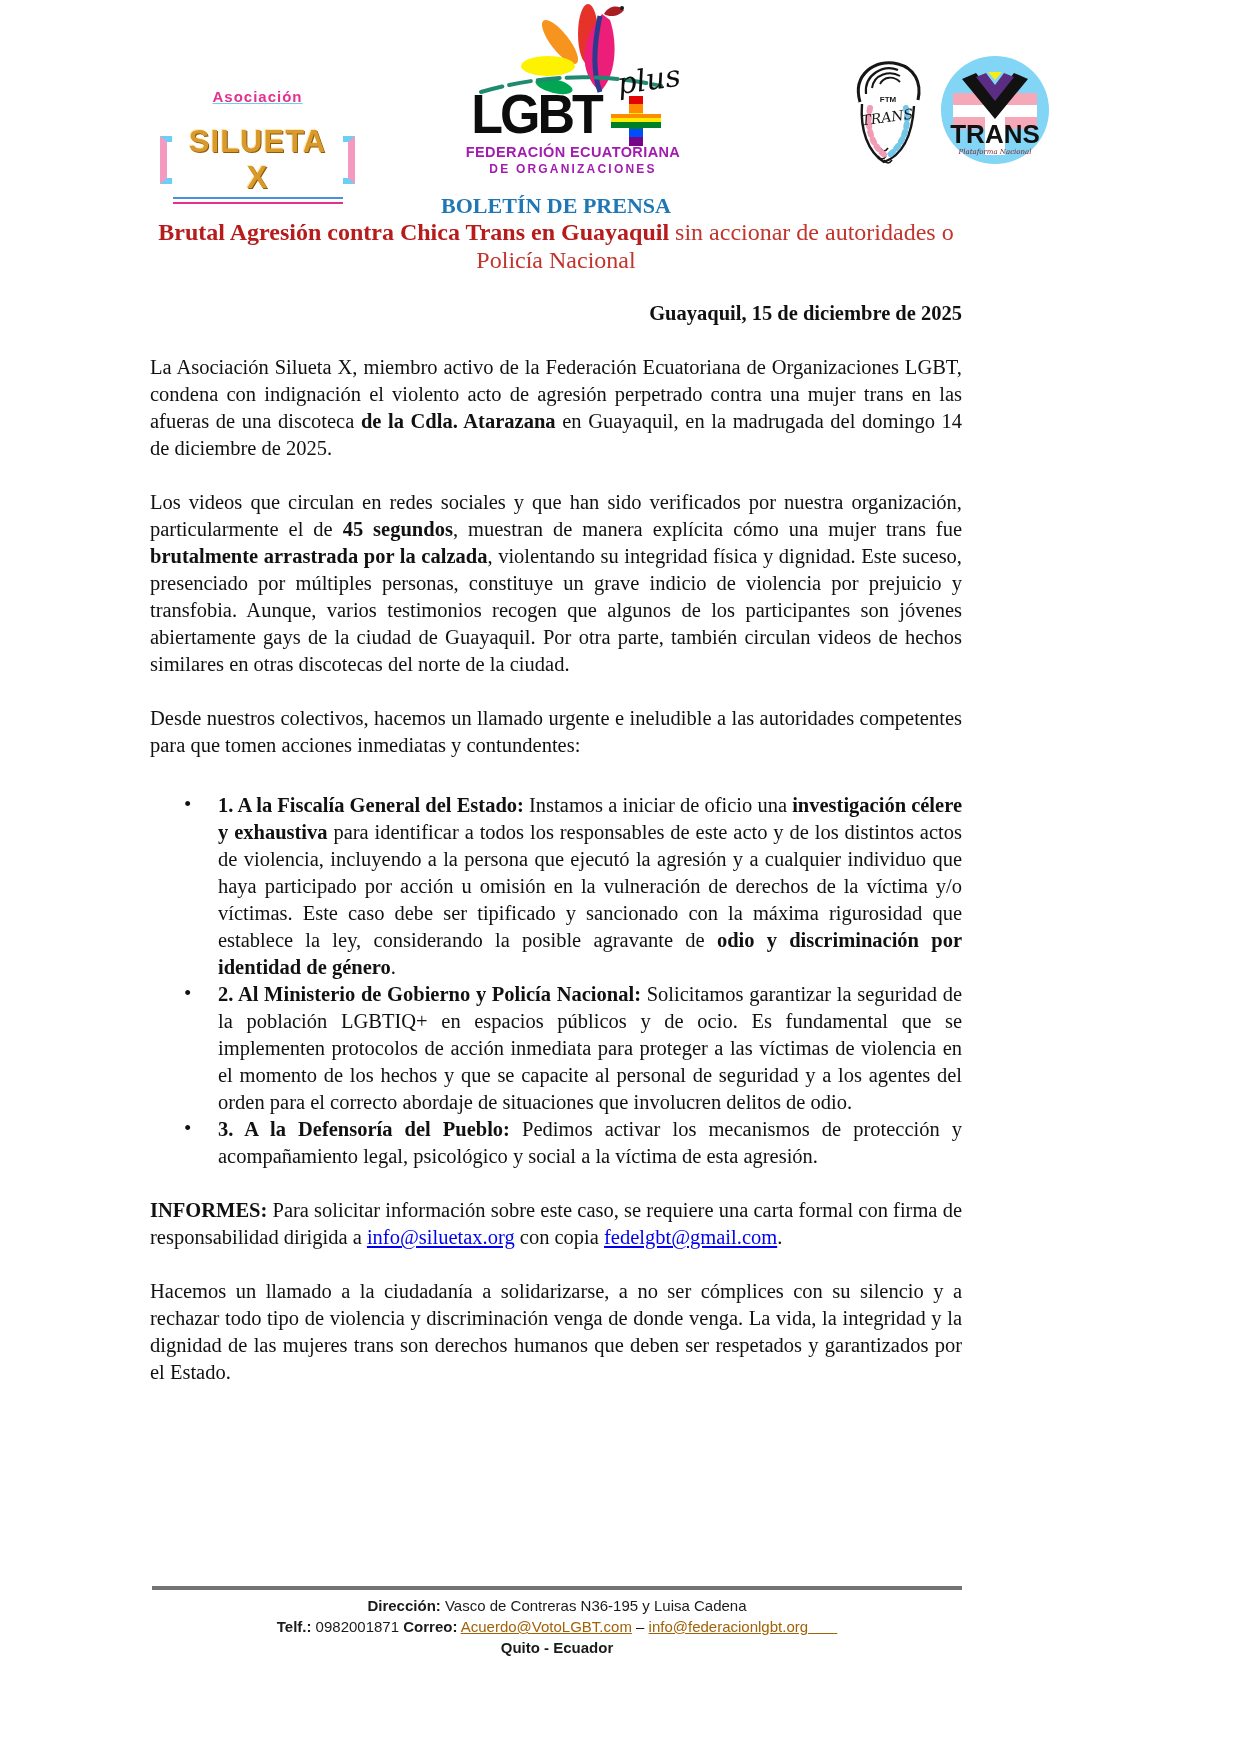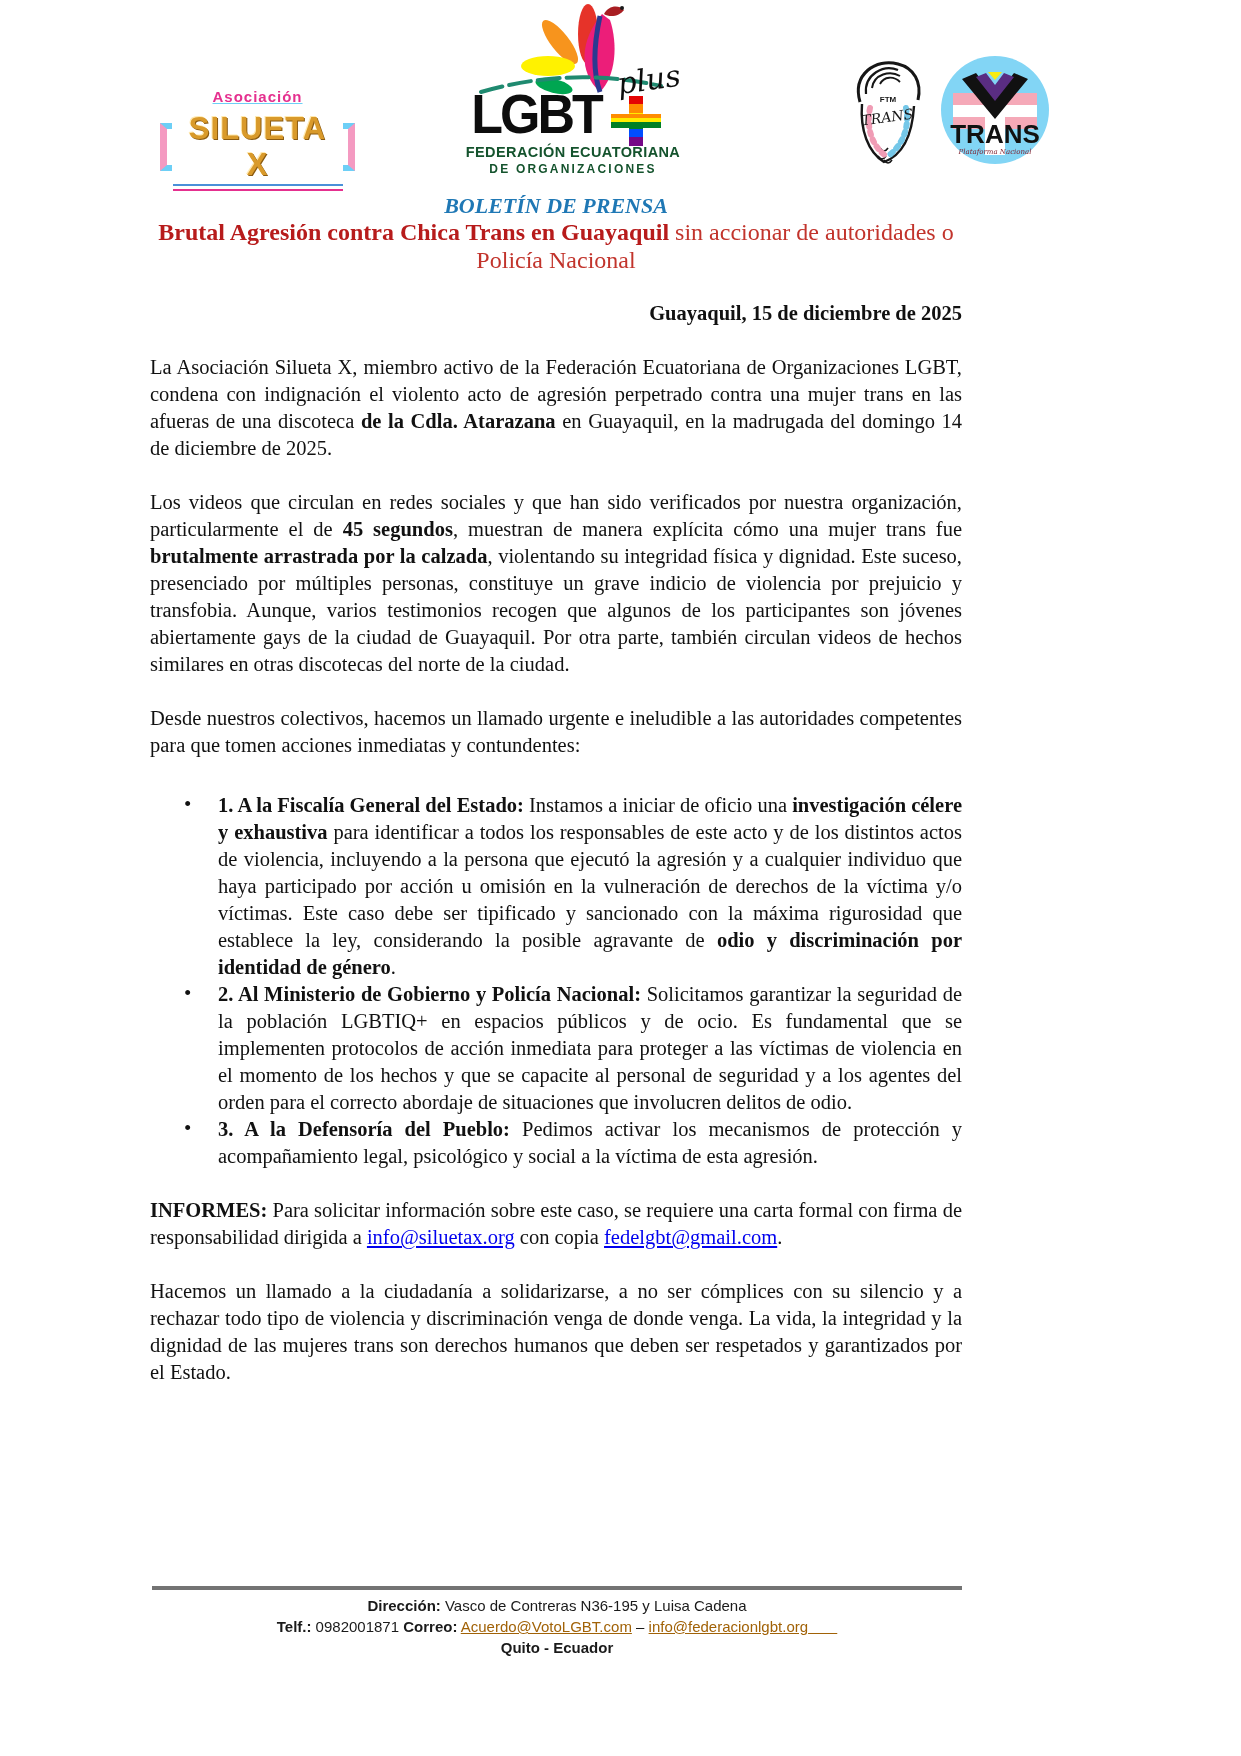--- a/index.html
+++ b/index.html
@@ -7,21 +7,21 @@
         font-family:"Liberation Serif",serif;color:#111;}
 
   
   .hdr{position:absolute;left:0;top:0;width:981px;height:185px;}
 
   
   .silueta{position:absolute;left:160px;top:88px;width:195px;height:84px;text-align:center;
            font-family:"Liberation Sans",sans-serif;}
   .silueta .asoc{font-size:15px;font-weight:bold;color:#e5308f;letter-spacing:1px;
                  text-decoration:underline;text-decoration-color:#6dcff6;}
-  .silx-row{display:flex;align-items:center;justify-content:center;gap:3px;margin-top:6px;}
+  .silx-row{display:flex;align-items:center;justify-content:center;gap:3px;margin-top:19px;}
   .bracket{width:12px;height:48px;box-sizing:border-box;}
   .bracket.l{border-left:7px solid #f49ac1;border-top:6px solid #6dcff6;border-bottom:6px solid #6dcff6;}
   .bracket.r{border-right:7px solid #f49ac1;border-top:6px solid #6dcff6;border-bottom:6px solid #6dcff6;}
   .silx-main{font-size:31px;font-weight:800;letter-spacing:1px;color:#d99a2b;
              text-shadow:1px 1px 0 #8a5a10,-1px -1px 0 #ffe9b0;}
   .silx-rule{height:3px;border-top:2px solid #4a90d9;border-bottom:2px solid #e5308f;width:170px;margin:1px auto 0;}
 
   
   .fed{position:absolute;left:428px;top:0;width:290px;height:182px;text-align:center;}
   .fed .bird{position:absolute;left:48px;top:0px;}
@@ -30,31 +30,31 @@
             letter-spacing:-3px;color:#0d0d0d;transform:scaleY(1.05);}
   .plus-wrap{position:relative;width:70px;height:58px;margin-left:4px;}
   .plus{position:absolute;left:6px;top:8px;width:50px;height:50px;}
   .plus::before{content:"";position:absolute;left:18px;top:0;width:14px;height:50px;
       background:linear-gradient(#e40303 0 16%,#ff8c00 16% 33%,#ffed00 33% 50%,#008026 50% 66%,#004dff 66% 83%,#750787 83% 100%);}
   .plus::after{content:"";position:absolute;left:0;top:18px;width:50px;height:14px;
       background:linear-gradient(#ff8c00 0 25%,#ffed00 25% 60%,#008026 60% 100%);}
   .plus-script{position:absolute;right:-6px;top:-26px;font-family:"DejaVu Serif",serif;font-style:italic;
                font-size:30px;color:#0d0d0d;transform:rotate(-8deg);}
   .fed .cap{position:absolute;left:0;top:144px;width:100%;font-family:"Liberation Sans",sans-serif;
-            font-weight:bold;color:#14532d;}
+            font-weight:bold;color:#a21caf;}
   .fed .cap .c1{font-size:14.5px;letter-spacing:.4px;}
   .fed .cap .c2{font-size:12px;letter-spacing:2.2px;margin-top:2px;}
 
   
   .ftm{position:absolute;left:840px;top:56px;width:96px;height:112px;}
   .tcircle{position:absolute;left:938px;top:53px;width:114px;height:114px;}
 
   
   .content{position:absolute;left:150px;top:193px;width:812px;font-size:20.5px;line-height:27px;}
-  .kicker{text-align:center;font-weight:bold;font-size:22px;line-height:26px;color:#1f78b5;font-style:italic;}
+  .kicker{text-align:center;font-weight:bold;font-size:22px;line-height:26px;color:#1f78b5;}
   .headline{text-align:center;font-weight:normal;font-size:24px;line-height:27.5px;color:#c2342c;}
   .seg-dark{color:#b71b1b;}
   .dateline{text-align:right;font-weight:bold;margin-top:26px;font-size:20.5px;}
   .content p{margin:27px 0 0 0;text-align:justify;}
   .content ul{margin:33px 0 8px 0;padding:0;list-style:none;}
   .content li{position:relative;padding-left:68px;text-align:justify;}
   .content li::before{content:"•";position:absolute;left:34px;top:-1px;font-size:21px;}
   a{color:#0000ee;text-decoration:underline;cursor:pointer;}
 
   

